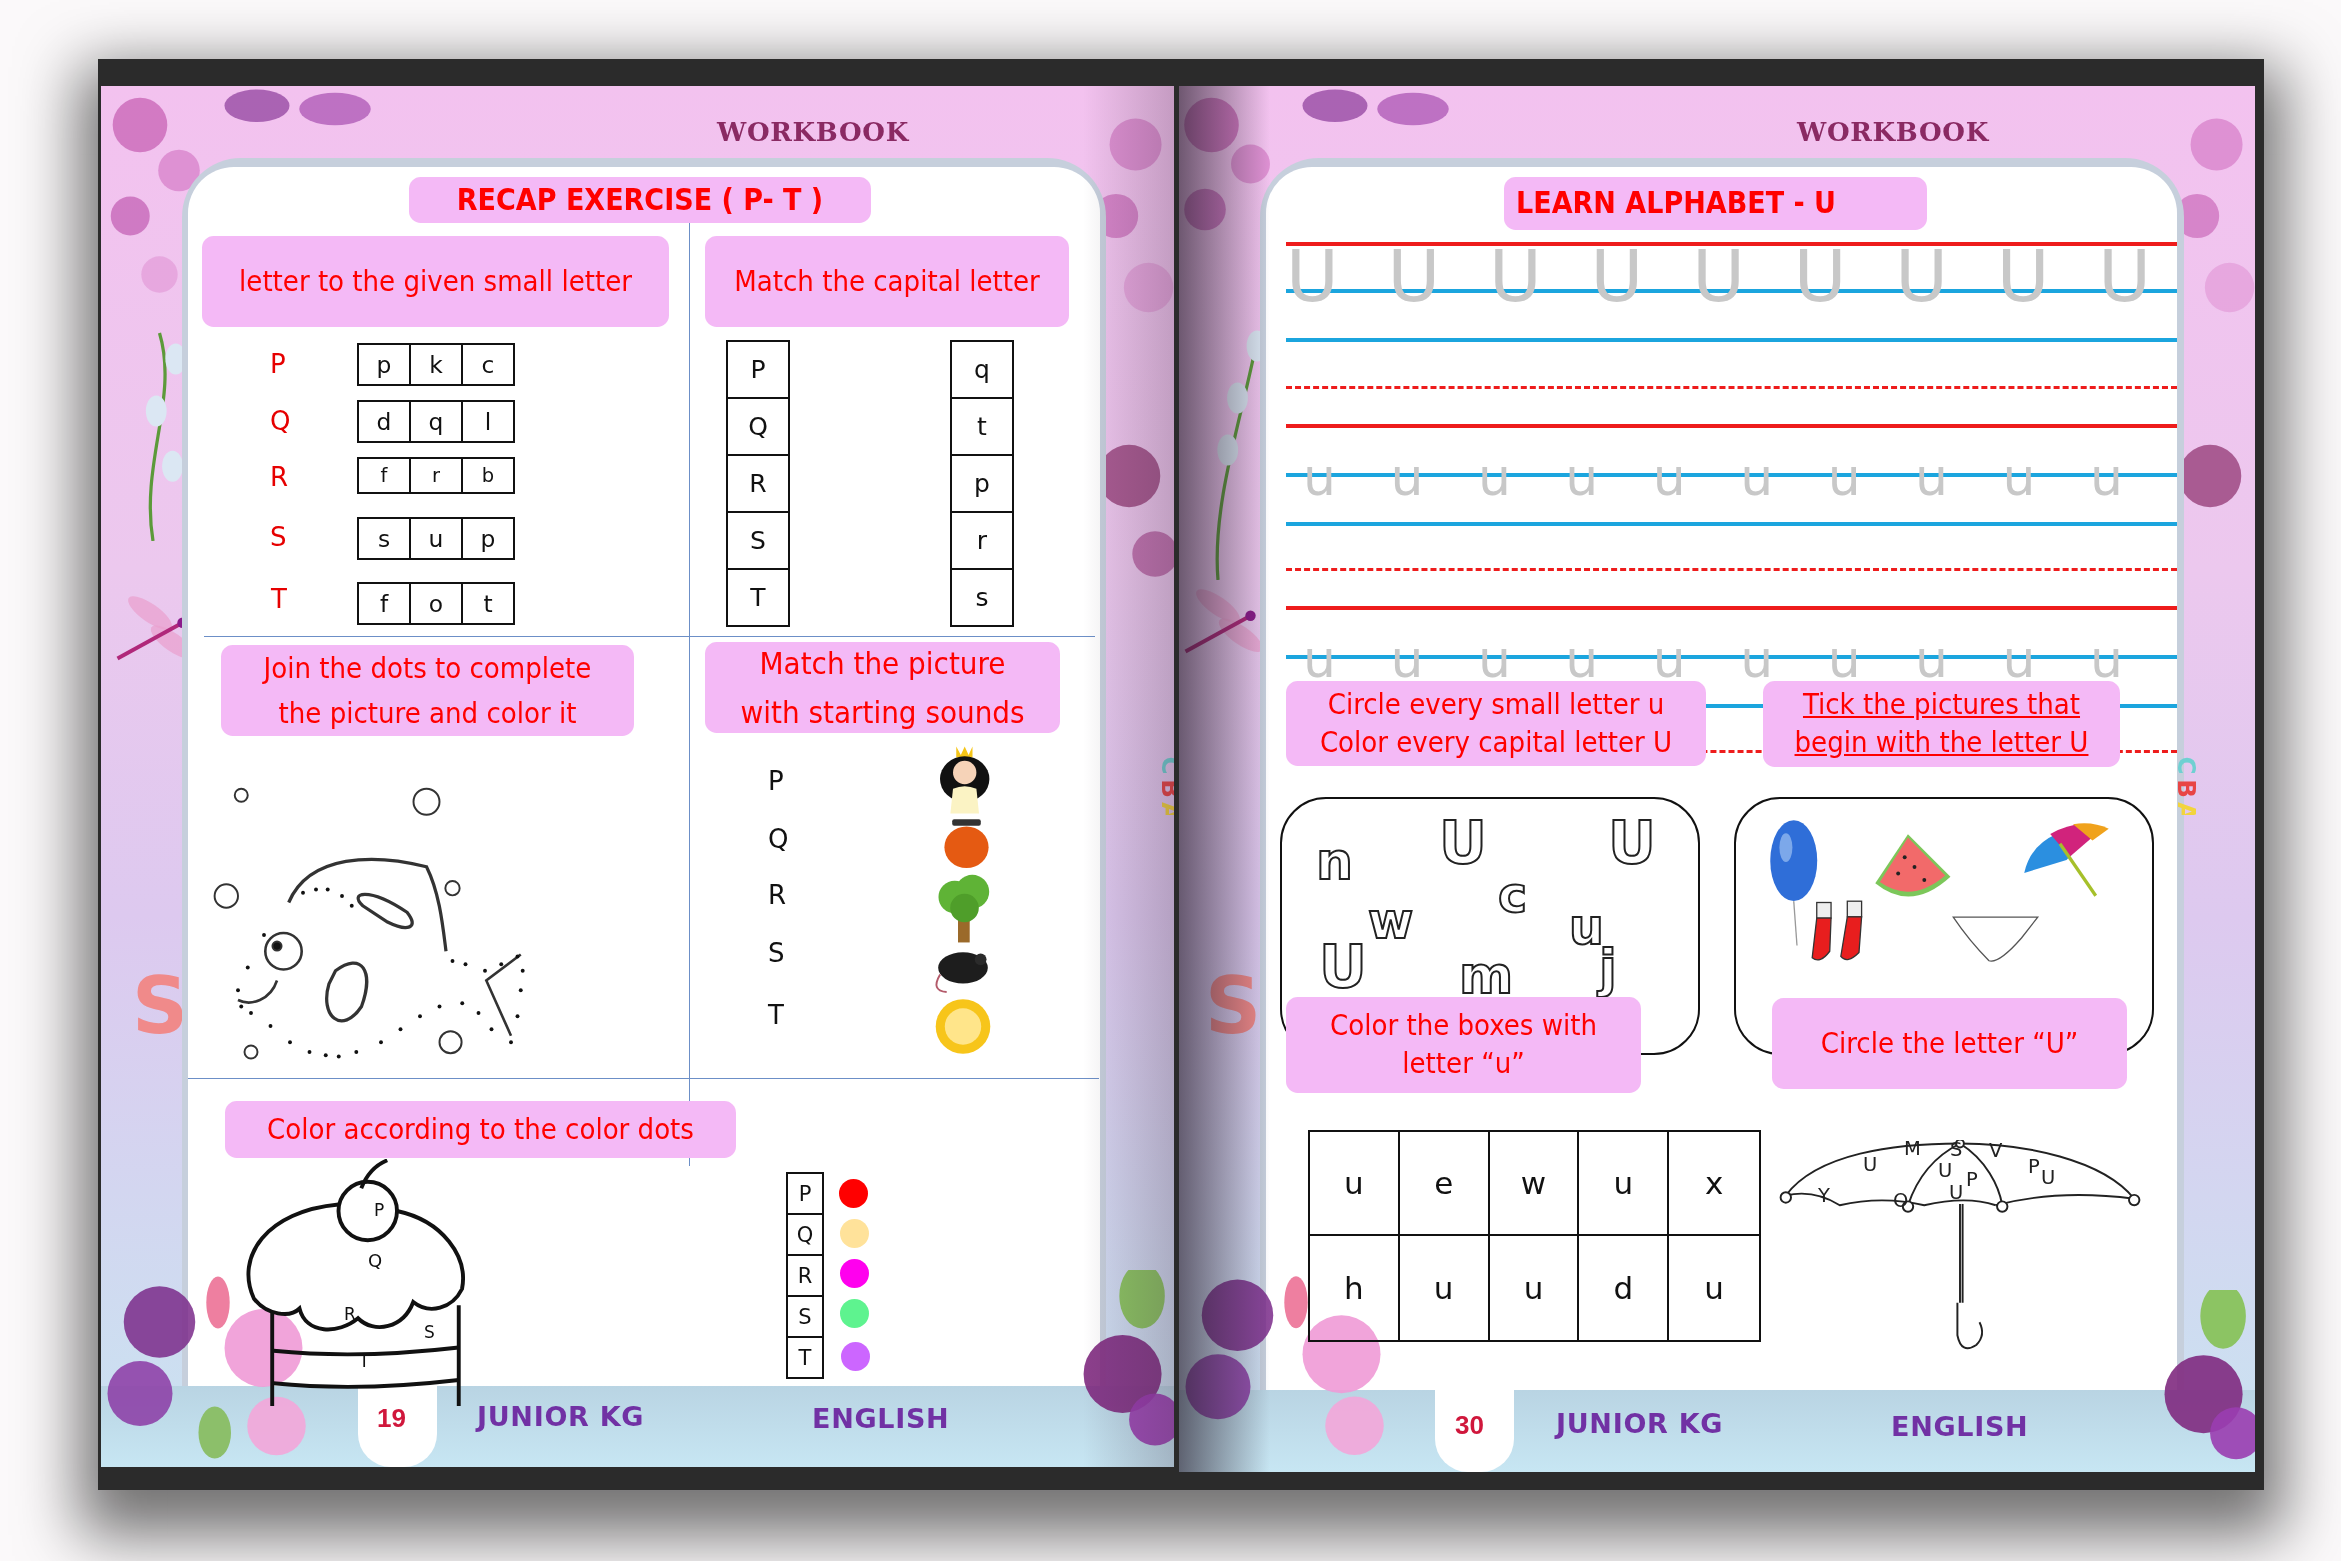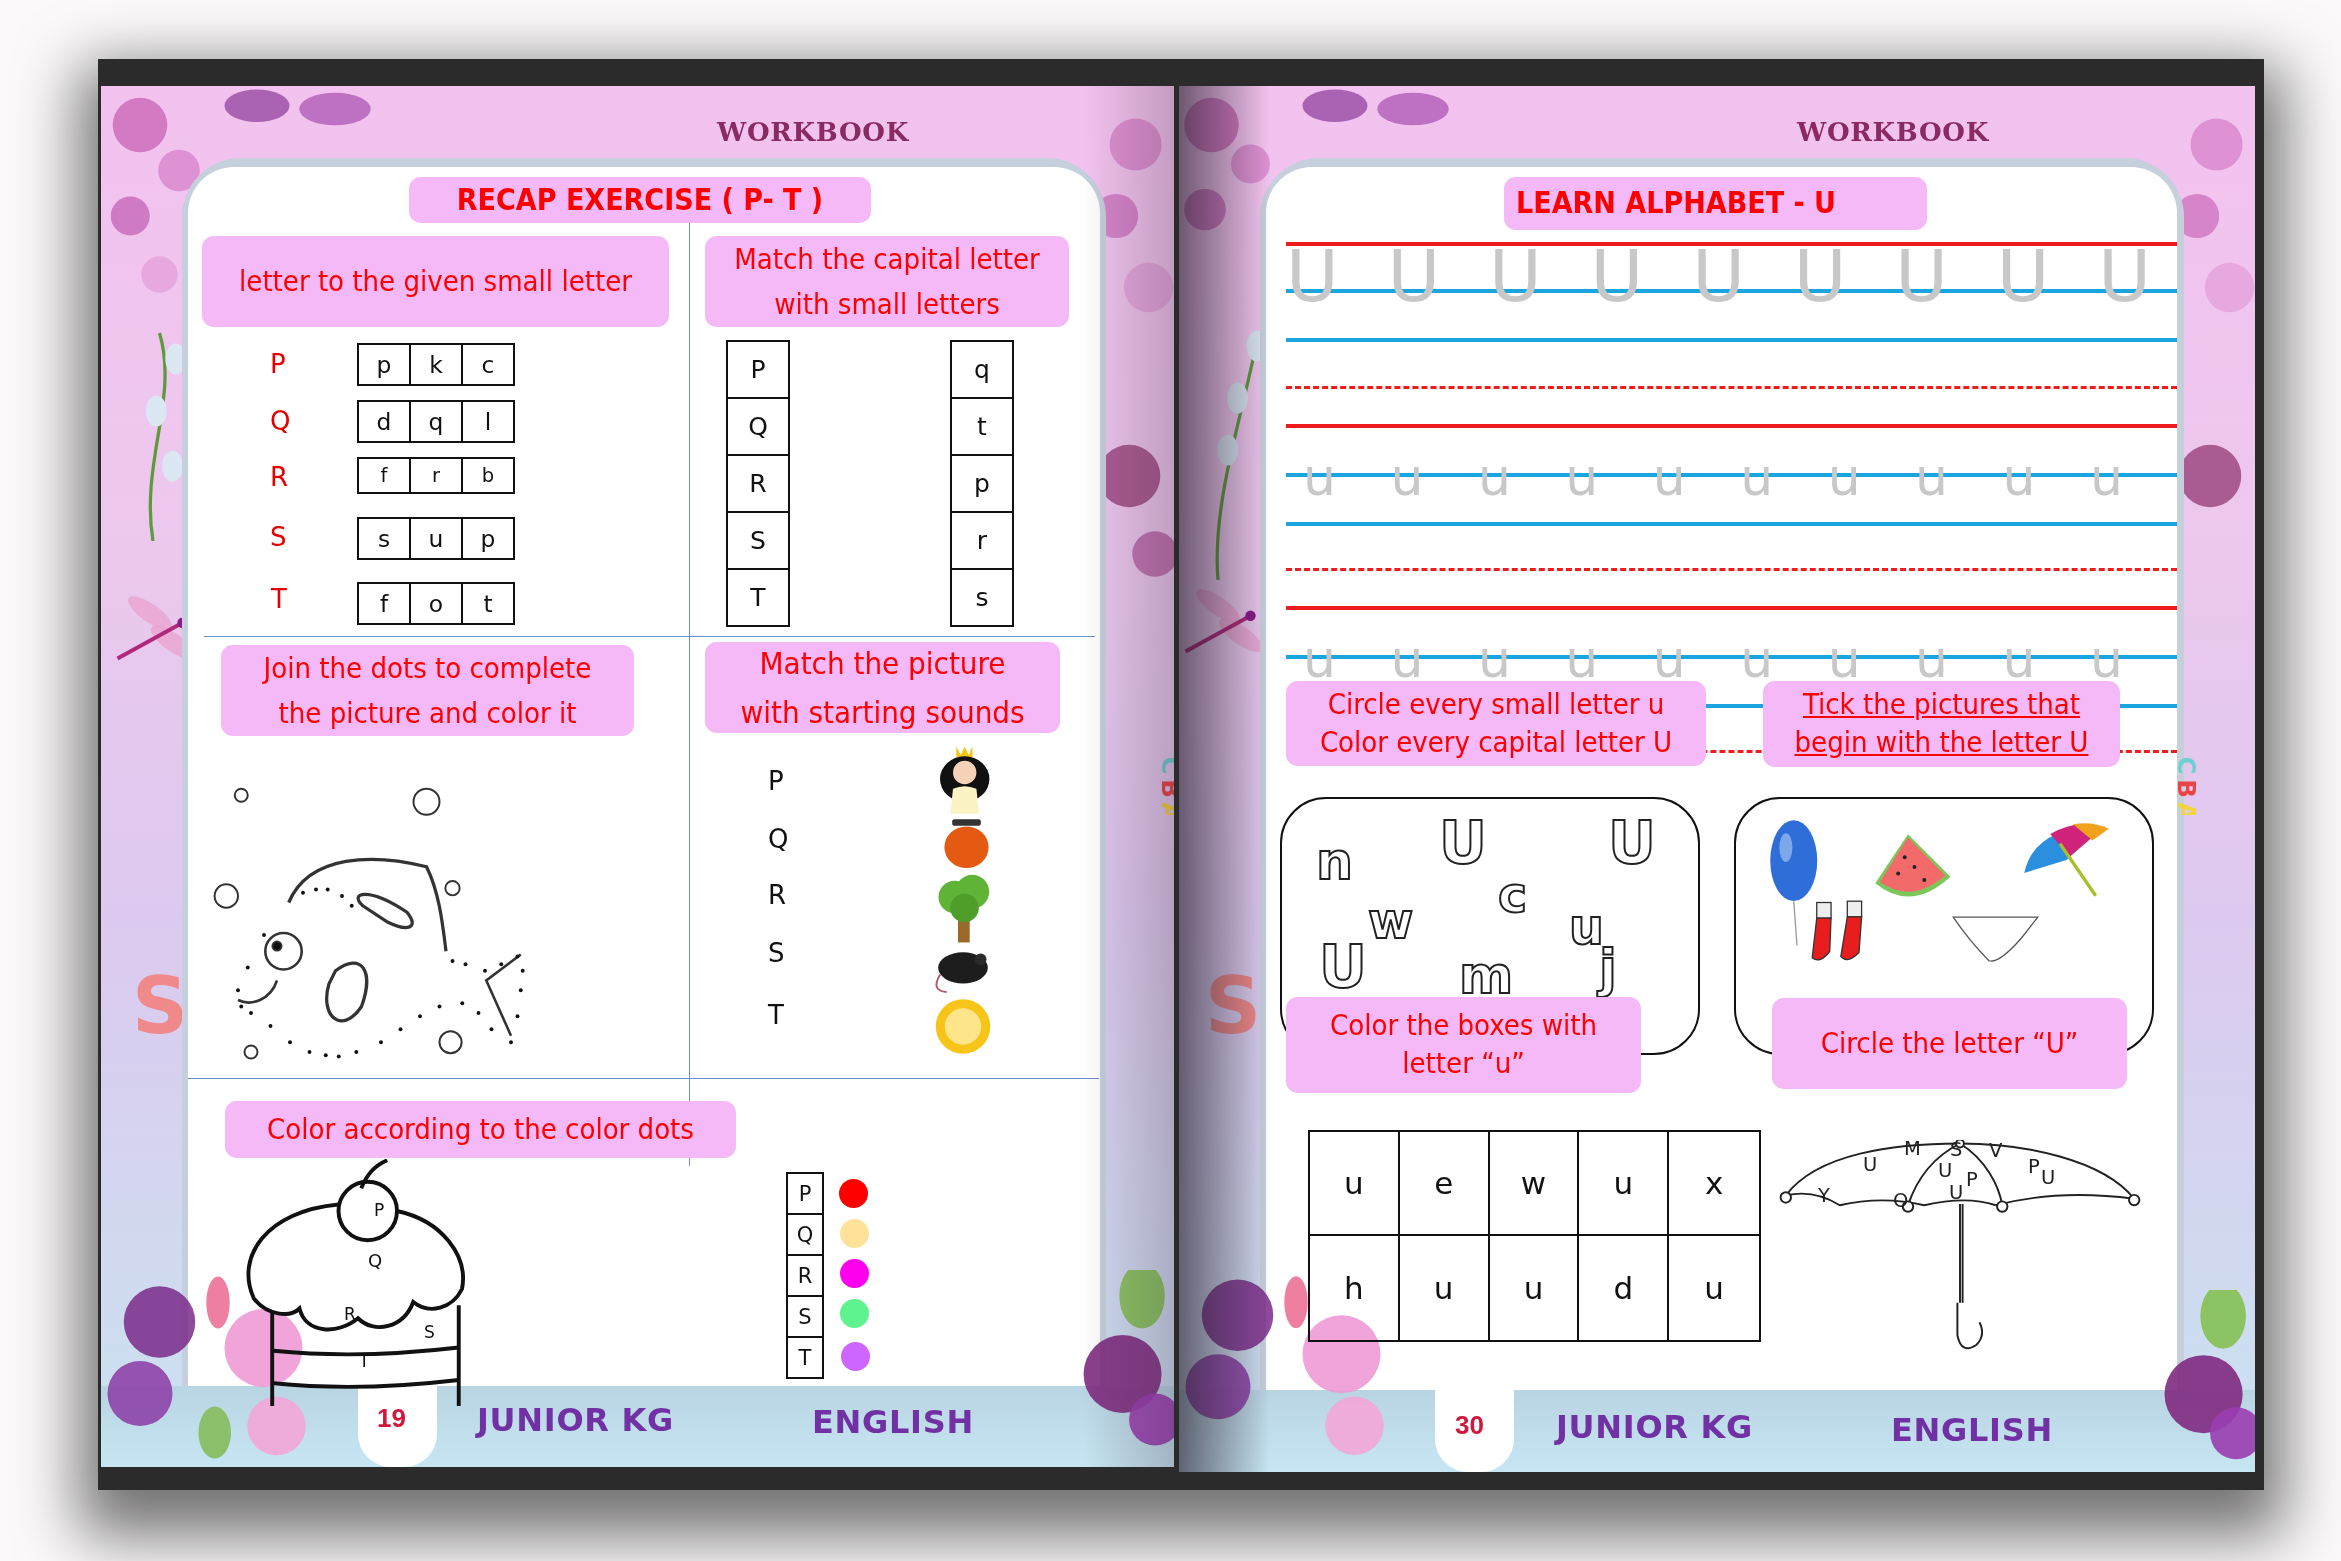--- a/index.html
+++ b/index.html
@@ -10,21 +10,21 @@
   .page.left{left:101px;width:1073px;height:1381px;}
   .page.right{left:1179px;width:1076px;height:1386px;}
   .spine-shade{position:absolute;top:0;bottom:0;width:91px;}
   .page.left .spine-shade{right:0;background:linear-gradient(90deg,rgba(0,0,0,0) 0%,rgba(60,40,60,0.25) 100%);}
   .page.right .spine-shade{left:0;background:linear-gradient(90deg,rgba(40,30,45,0.65) 0%,rgba(0,0,0,0) 100%);}
   .frame{position:absolute;background:#c6cfdc;border-radius:59px 59px 0 0;}
   .content{position:absolute;background:#ffffff;border-radius:46px 46px 0 0;}
   .footer-band{position:absolute;left:0;right:0;height:98px;background:linear-gradient(180deg,#b9d4e3,#c7e6f3);}
   .tab{position:absolute;width:78px;height:98px;background:#fff;border-radius:0 0 33px 33px;}
   .pn{position:absolute;font-family:"Liberation Sans",sans-serif;font-weight:bold;color:#d0173c;font-size:26px;}
-  .ft{position:absolute;font-family:"DejaVu Sans",sans-serif;font-weight:bold;color:#7131a4;font-size:32px;letter-spacing:0.7px;}
+  .ft{position:absolute;font-family:"DejaVu Sans",sans-serif;font-weight:bold;color:#7131a4;font-size:27px;letter-spacing:0.7px;}
   .wb{position:absolute;font-family:"DejaVu Serif",serif;font-weight:bold;color:#8a2a63;font-size:26px;letter-spacing:0.7px;}
   .pill{position:absolute;background:#f4b9f6;border-radius:11.7px;color:#ff0000;font-family:"DejaVu Sans Condensed","DejaVu Sans",sans-serif;text-align:center;display:flex;flex-direction:column;justify-content:center;line-height:1.55;}
   .pill span{display:block;}
   .redL{position:absolute;color:#e60000;font-family:"DejaVu Sans",sans-serif;font-size:26px;}
   .box3{position:absolute;display:flex;border:2px solid #111;}
   .box3 div{width:50px;border-right:2px solid #111;display:flex;align-items:center;justify-content:center;font-size:23.4px;color:#111;}
   .box3 div:last-child{border-right:none;}
   .col5{position:absolute;border:2px solid #111;display:flex;flex-direction:column;}
   .col5 div{border-bottom:2px solid #111;display:flex;align-items:center;justify-content:center;font-size:25px;color:#111;}
   .col5 div:last-child{border-bottom:none;}
@@ -144,21 +144,20 @@
   </div>
   <div class="redL" style="left:170px;top:498px;">T</div>
   <div class="box3" style="left:256px;top:496px;height:39px;">
     <div>f</div>
     <div>o</div>
     <div>t</div>
   </div>
 
   <div class="pill" style="left:604px;top:150px;width:364px;height:91px;font-size:29px;">
     <span>Match the capital letter</span>
-    <span>with small letters</span>
   </div>
   <div class="col5" style="left:625px;top:254px;width:60px;">
     <div style="height:55px">P</div>
     <div style="height:55px">Q</div>
     <div style="height:55px">R</div>
     <div style="height:55px">S</div>
     <div style="height:55px">T</div>
   </div>
   <div class="col5" style="left:849px;top:254px;width:60px;">
     <div style="height:55px">q</div>

